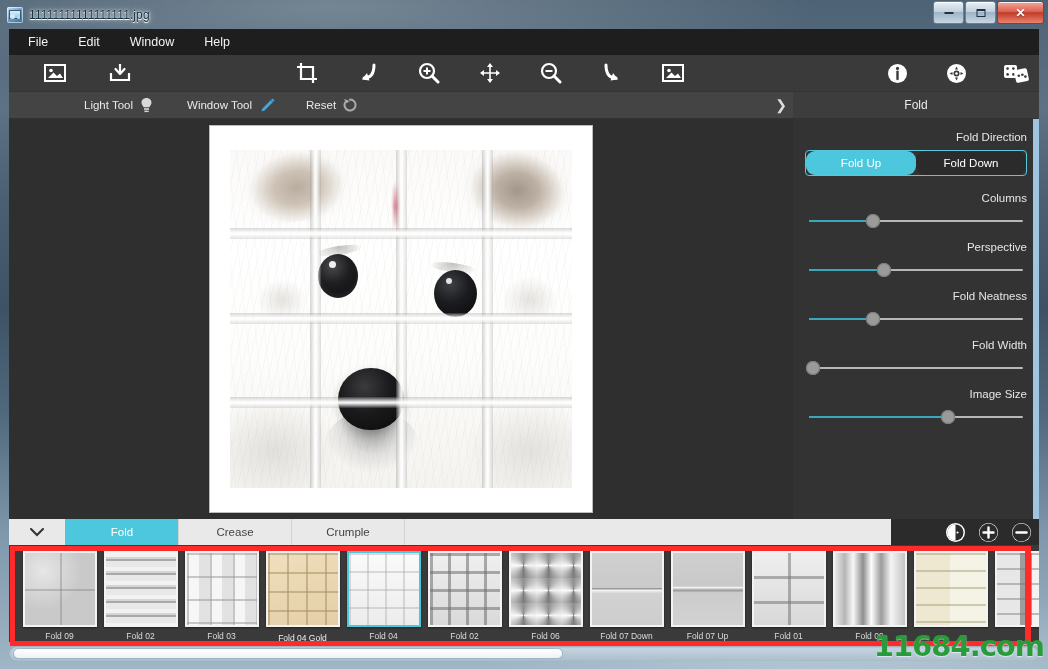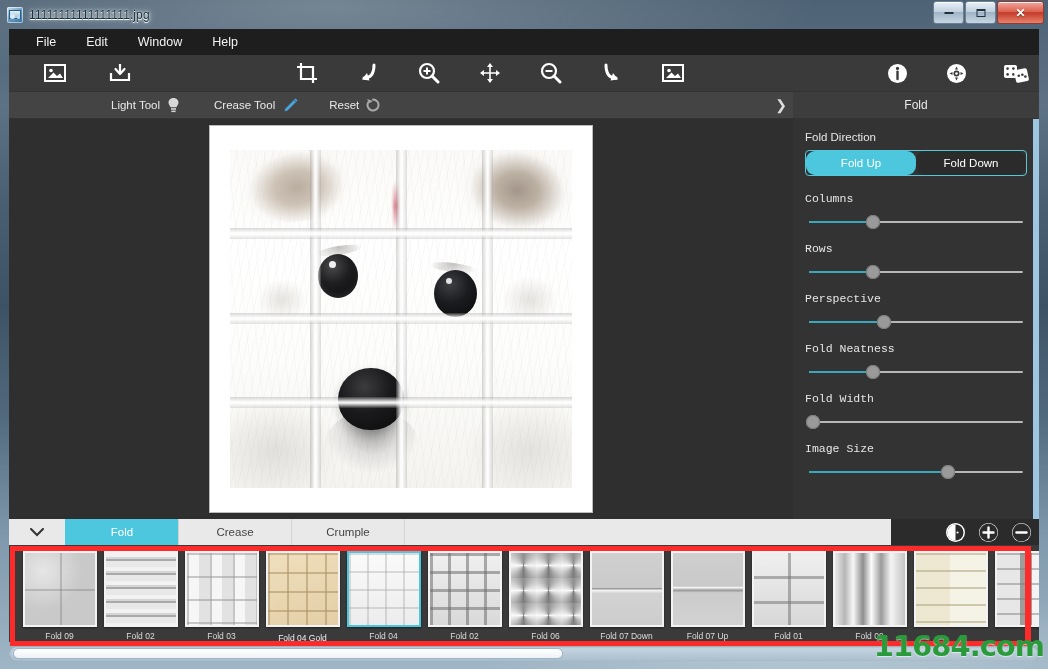--- a/index.html
+++ b/index.html
@@ -66,21 +66,21 @@
   .wbtn .min{display:block;width:9px;height:2px;background:#20303c;}
   .wbtn .max{display:block;width:9px;height:8px;border:1px solid #20303c;border-top-width:2px;box-sizing:border-box;}
 
   
   .client{
     position:absolute;left:9px;top:29px;width:1030px;height:613px;
     background:#2f2f2f;overflow:hidden;
   }
 
   
-  .menubar{height:26px;background:#1e1e1e;display:flex;align-items:center;padding-left:12px;gap:0;}
+  .menubar{height:26px;background:#1e1e1e;display:flex;align-items:center;padding-left:4px;gap:0;}
   .menu-item{
     font-size:12.5px;color:#f2f2f2;padding:4px 15px;cursor:default;
   }
 
   
   .toolbar{
     height:36px;background:#3a3a3a;display:flex;align-items:center;position:relative;
     border-bottom:1px solid #333;
   }
   .tb-btn{
@@ -100,21 +100,21 @@
     position:absolute;left:760px;top:0;height:26px;width:24px;display:flex;align-items:center;justify-content:center;
     color:#ddd;font-size:14px;cursor:default;
   }
   .subbar .panel-title{
     position:absolute;left:784px;top:0;width:246px;height:26px;
     display:flex;align-items:center;justify-content:center;
     font-size:12px;color:#e9e9e9;background:#3d3d3d;
   }
 
   
-  .workspace{height:400px;position:relative;background:#2f2f2f;display:flex;}
+  .workspace{height:400px;position:relative;background:#2f2f2f;display:flex;text-align:right;}
   .canvas-wrap{
     flex:1;position:relative;display:flex;align-items:center;justify-content:center;
   }
   .canvas-card{
     width:382px;height:386px;background:#ffffff;border:1px solid #bdbdbd;
     box-shadow:0 0 0 1px rgba(0,0,0,.06);
     display:flex;align-items:center;justify-content:center;
   }
   .photo{
     width:342px;height:338px;position:relative;overflow:hidden;background:#f2f1ef;
@@ -188,21 +188,21 @@
   .p-label{font-size:11.5px;color:#e6e6e6;margin-bottom:7px;}
   .seg{
     display:flex;height:24px;border:1px solid #56c8dc;border-radius:4px;overflow:hidden;margin-bottom:16px;
   }
   .seg .opt{
     flex:1;display:flex;align-items:center;justify-content:center;
     font-size:11.5px;color:#ffffff;background:#2b2b2b;cursor:default;border-radius:9px;
   }
   .seg .opt.on{background:#4cc7de;color:#ffffff;}
   .slider-block{margin-bottom:14px;}
-  .slider-block .p-label{margin-bottom:11px;font-family:Liberation Mono, monospace;}
+  .slider-block .p-label{margin-bottom:11px;}
   .slider{position:relative;height:12px;margin:0 4px;}
   .track{position:absolute;left:0;right:0;top:5px;height:2px;background:#b7b7b7;border-radius:1px;}
   .fill{position:absolute;left:0;top:5px;height:2px;background:#3aa7bd;border-radius:1px;}
   .knob{
     position:absolute;top:-1px;width:14px;height:14px;border-radius:50%;
     background:#9a9a9a;box-shadow:0 0 0 1px #7d7d7d inset;transform:translateX(-7px);cursor:default;
   }
   .rp-scroll{position:absolute;right:0;top:0;width:6px;height:100%;background:#9fc6e0;}
 
   
@@ -395,30 +395,30 @@
           <circle cx="10.4" cy="11.4" r="1.3" fill="#3a3a3a"></circle>
           <rect x="12" y="6" width="13" height="13" rx="2" fill="#fff" transform="rotate(-12 18.5 12.5)"></rect>
           <circle cx="15.8" cy="12.8" r="1.3" fill="#3a3a3a"></circle>
           <circle cx="19.4" cy="11.8" r="1.3" fill="#3a3a3a"></circle>
           <circle cx="22.4" cy="13.6" r="1.3" fill="#3a3a3a"></circle>
         </svg>
       </div>
     </div>
 
     <div class="subbar">
-      <div class="sub-tool" style="margin-left:102px">
+      <div class="sub-tool" style="margin-left:75px">
         <span class="lbl">Light Tool</span>
         <svg width="13" height="17" viewBox="0 0 13 17">
           <path d="M6.5 1 C3.4 1 1.5 3.2 1.5 5.6 C1.5 7.6 3 8.9 3.6 10.3 L9.4 10.3 C10 8.9 11.5 7.6 11.5 5.6 C11.5 3.2 9.6 1 6.5 1 Z" fill="#d8d8d8"></path>
           <rect x="4" y="11.2" width="5" height="1.6" fill="#d8d8d8"></rect>
           <rect x="4.4" y="13.6" width="4.2" height="1.5" fill="#d8d8d8"></rect>
         </svg>
       </div>
       <div class="sub-tool" style="margin-left:34px">
-        <span class="lbl">Crease Tool</span>
+        <span class="lbl">Window Tool</span>
         <svg width="17" height="17" viewBox="0 0 17 17">
           <path d="M13.5 1.5 L15.5 3.5 L5.5 13.5 L2.5 14.5 L3.5 11.5 Z" fill="#49a7e0"></path>
           <path d="M12 3 L14 5" stroke="#2c7fb5" stroke-width="1.2"></path>
         </svg>
       </div>
       <div class="sub-tool" style="margin-left:30px">
         <span class="lbl">Reset</span>
         <svg width="14" height="14" viewBox="0 0 14 14">
           <path d="M7 1.5 A5.5 5.5 0 1 1 2.2 4.4" stroke="#aaa" stroke-width="2" fill="none" stroke-linecap="round"></path>
           <path d="M1 1 L3.4 5.2 L7 3 Z" fill="#aaa"></path>
@@ -464,28 +464,20 @@
 
         <div class="slider-block">
           <div class="p-label">Columns</div>
           <div class="slider">
             <div class="track"></div>
             <div class="fill" style="width:30%"></div>
             <div class="knob" style="left:30%"></div>
           </div>
         </div>
 
-        <div class="slider-block">
-          <div class="p-label">Rows</div>
-          <div class="slider">
-            <div class="track"></div>
-            <div class="fill" style="width:30%"></div>
-            <div class="knob" style="left:30%"></div>
-          </div>
-        </div>
 
         <div class="slider-block">
           <div class="p-label">Perspective</div>
           <div class="slider">
             <div class="track"></div>
             <div class="fill" style="width:35%"></div>
             <div class="knob" style="left:35%"></div>
           </div>
         </div>
 

